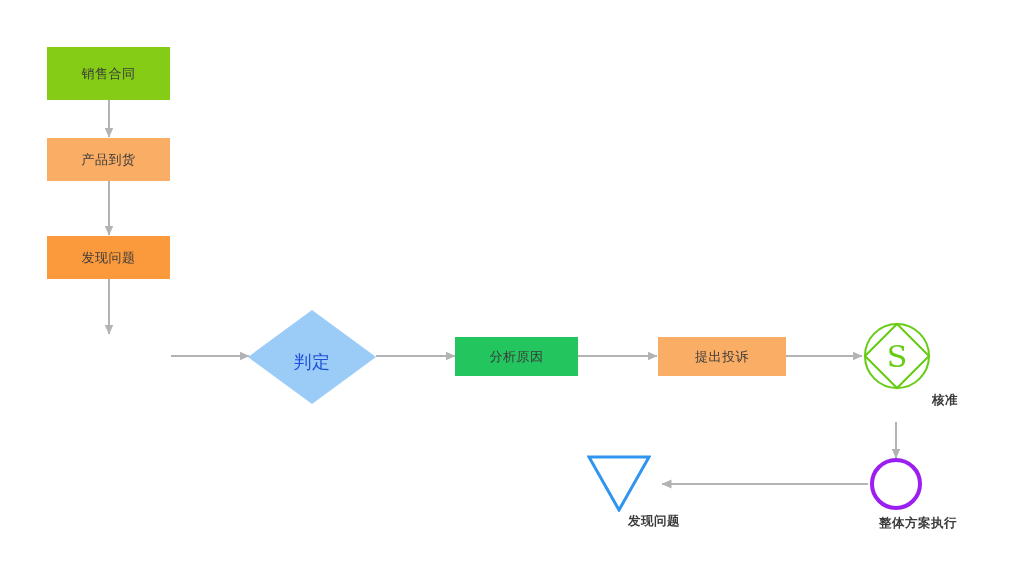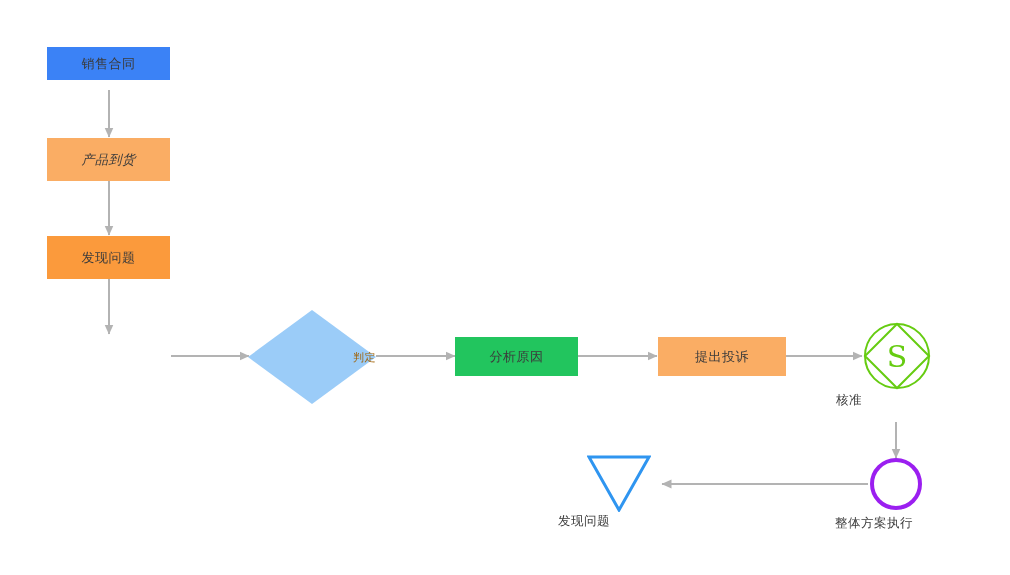--- a/index.html
+++ b/index.html
@@ -47,36 +47,37 @@
   }
   
   .diamond-wrap {
     display: flex;
     align-items: center;
     justify-content: center;
   }
   .diamond-label {
     position: absolute;
     width: 100%;
-    text-align: right;
-    color: #a16207;
-    font-size: 11px;
+    text-align: center;
+    color: #1d4ed8;
+    font-size: 18px;
     letter-spacing: 0.5px;
     pointer-events: none;
   }
   
   .caption {
     position: absolute;
     width: 100%;
-    text-align: left;
+    text-align: right;
     color: #3b3b3b;
     font-size: 12.5px;
     letter-spacing: 0.5px;
     white-space: nowrap;
     user-select: none;
+    font-weight: bold;
   }
   .sym-s {
     font-family: "DejaVu Serif", "Liberation Serif", serif;
     font-size: 30px;
     fill: #66cc11;
   }
 </style>
 </head>
 <body>
 
@@ -97,25 +98,25 @@
       <line x1="171" y1="356" x2="249" y2="356"></line>
       <line x1="376" y1="356" x2="455" y2="356"></line>
       <line x1="578" y1="356" x2="657" y2="356"></line>
       <line x1="786" y1="356" x2="862" y2="356"></line>
 
       <line x1="896" y1="422" x2="896" y2="458"></line>
       <line x1="868" y1="484" x2="662" y2="484"></line>
     </g>
   </svg>
 
-  <div class="node proc" style="left:47px; top:47px; width:123px; height:33px; background:#3b82f6;">
+  <div class="node proc" style="left:47px; top:47px; width:123px; height:53px; background:#84cc16;">
     <span>销售合同</span>
   </div>
 
-  <div class="node proc" style="left:47px; top:138px; width:123px; height:43px; background:#faad64;font-style:italic;">
+  <div class="node proc" style="left:47px; top:138px; width:123px; height:43px; background:#faad64;">
     <span>产品到货</span>
   </div>
 
   <div class="node proc" style="left:47px; top:236px; width:123px; height:43px; background:#fb9a3c;">
     <span>发现问题</span>
   </div>
 
 
   <div class="node proc" style="left:455px; top:337px; width:123px; height:39px; background:#22c55e;">
     <span>分析原因</span>

